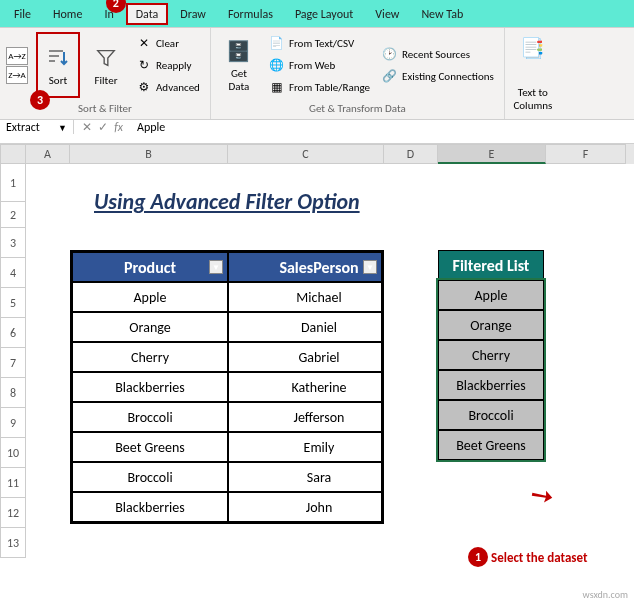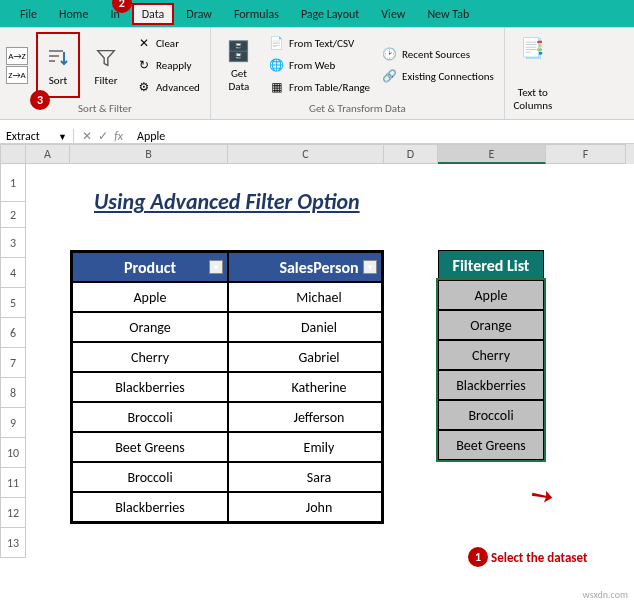--- a/index.html
+++ b/index.html
@@ -1,39 +1,39 @@
 <!DOCTYPE html>
 <html><head>
 <meta charset="utf-8">
 <style>
 * { box-sizing: border-box; margin: 0; padding: 0; font-family: 'Segoe UI', Calibri, sans-serif; }
 body { background: #fff; width: 634px; height: 603px; overflow: hidden; position: relative; }
 
 
-.tabs { display: flex; align-items: center; height: 28px; background: #14b8a6; font-size: 12px; padding-left: 10px; gap: 2px; border-bottom: 1px solid #d0d0d0; }
+.tabs { display: flex; align-items: center; height: 28px; background: #5eead4; font-size: 12px; padding-left: 4px; gap: 2px; border-bottom: 1px solid #d0d0d0; }
 .tab { padding: 4px 10px; color: #222; cursor: pointer; }
 .tab.active { background: #f3f2f1; border-bottom: 2px solid #217346; }
 .tab.marked { border: 2px solid #c00000; padding: 2px 8px; }
 
 
 .ribbon { display: flex; height: 92px; background: #f3f2f1; border-bottom: 1px solid #d0d0d0; font-size: 11px; }
 .group { display: flex; flex-direction: column; border-right: 1px solid #d7d7d7; padding: 2px 6px; }
 .group-body { flex: 1; display: flex; align-items: center; gap: 4px; }
 .group-label { text-align: center; color: #666; font-size: 11px; padding: 2px 0; }
 .bigbtn { display: flex; flex-direction: column; align-items: center; justify-content: center; width: 44px; height: 66px; text-align: center; }
 .bigbtn .icn { width: 28px; height: 28px; margin-bottom: 2px; display: flex; align-items: center; justify-content: center; font-size: 20px; }
 .smallbtns { display: flex; flex-direction: column; gap: 2px; }
 .smallbtn { display: flex; align-items: center; gap: 4px; height: 20px; padding: 0 4px; white-space: nowrap; }
 .smallbtn .sicn { width: 16px; height: 16px; display: inline-flex; align-items: center; justify-content: center; font-size: 12px; }
 
 .sort-marked { border: 2px solid #c00000; position: relative; }
 .badge { position: absolute; width: 20px; height: 20px; border-radius: 50%; background: #c00000; color: #fff; font-weight: bold; font-size: 12px; display: flex; align-items: center; justify-content: center; z-index: 10; }
 
 
-.fbar { display: flex; align-items: flex-end; height: 24px; border-bottom: 1px solid #d0d0d0; font-size: 12px; background: #fff; }
+.fbar { display: flex; align-items: flex-start; height: 24px; border-bottom: 1px solid #d0d0d0; font-size: 12px; background: #fff; }
 .namebox { width: 74px; border-right: 1px solid #d0d0d0; padding: 0 6px; display: flex; align-items: center; justify-content: space-between; }
 .fx-icons { display: flex; align-items: center; gap: 6px; padding: 0 8px; color: #888; }
 .formula-input { padding: 0 6px; }
 
 
 .grid { display: flex; }
 .rowhdrs { width: 26px; background: #e6e6e6; }
 .rowhdr { height: 30px; border: 1px solid #ccc; border-top: none; display: flex; align-items: center; justify-content: center; font-size: 12px; color: #555; }
 .sheet { flex: 1; position: relative; }
 .colhdrs { display: flex; background: #e6e6e6; height: 20px; }

